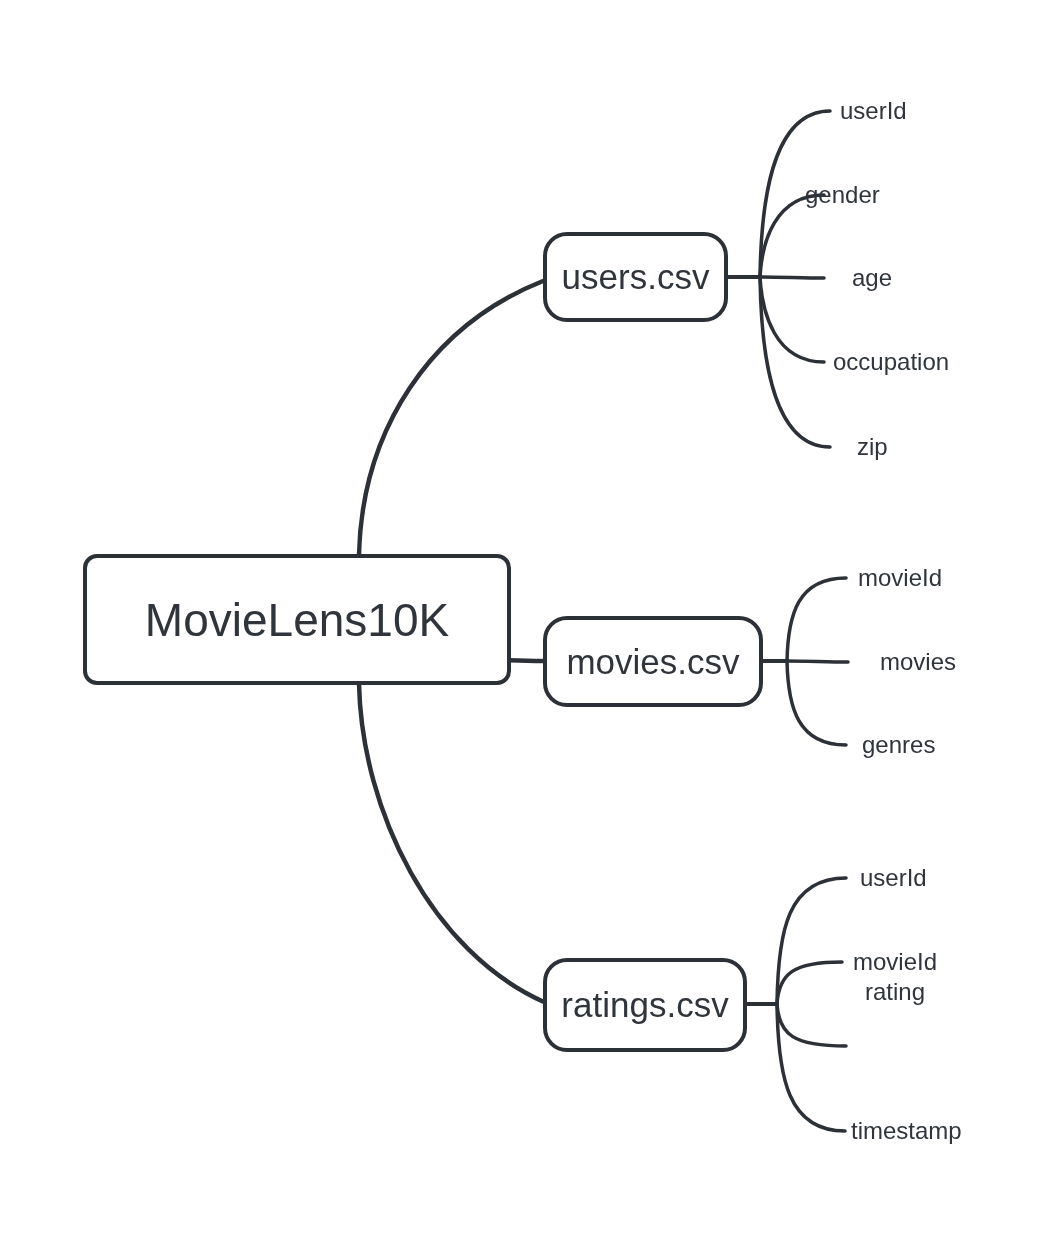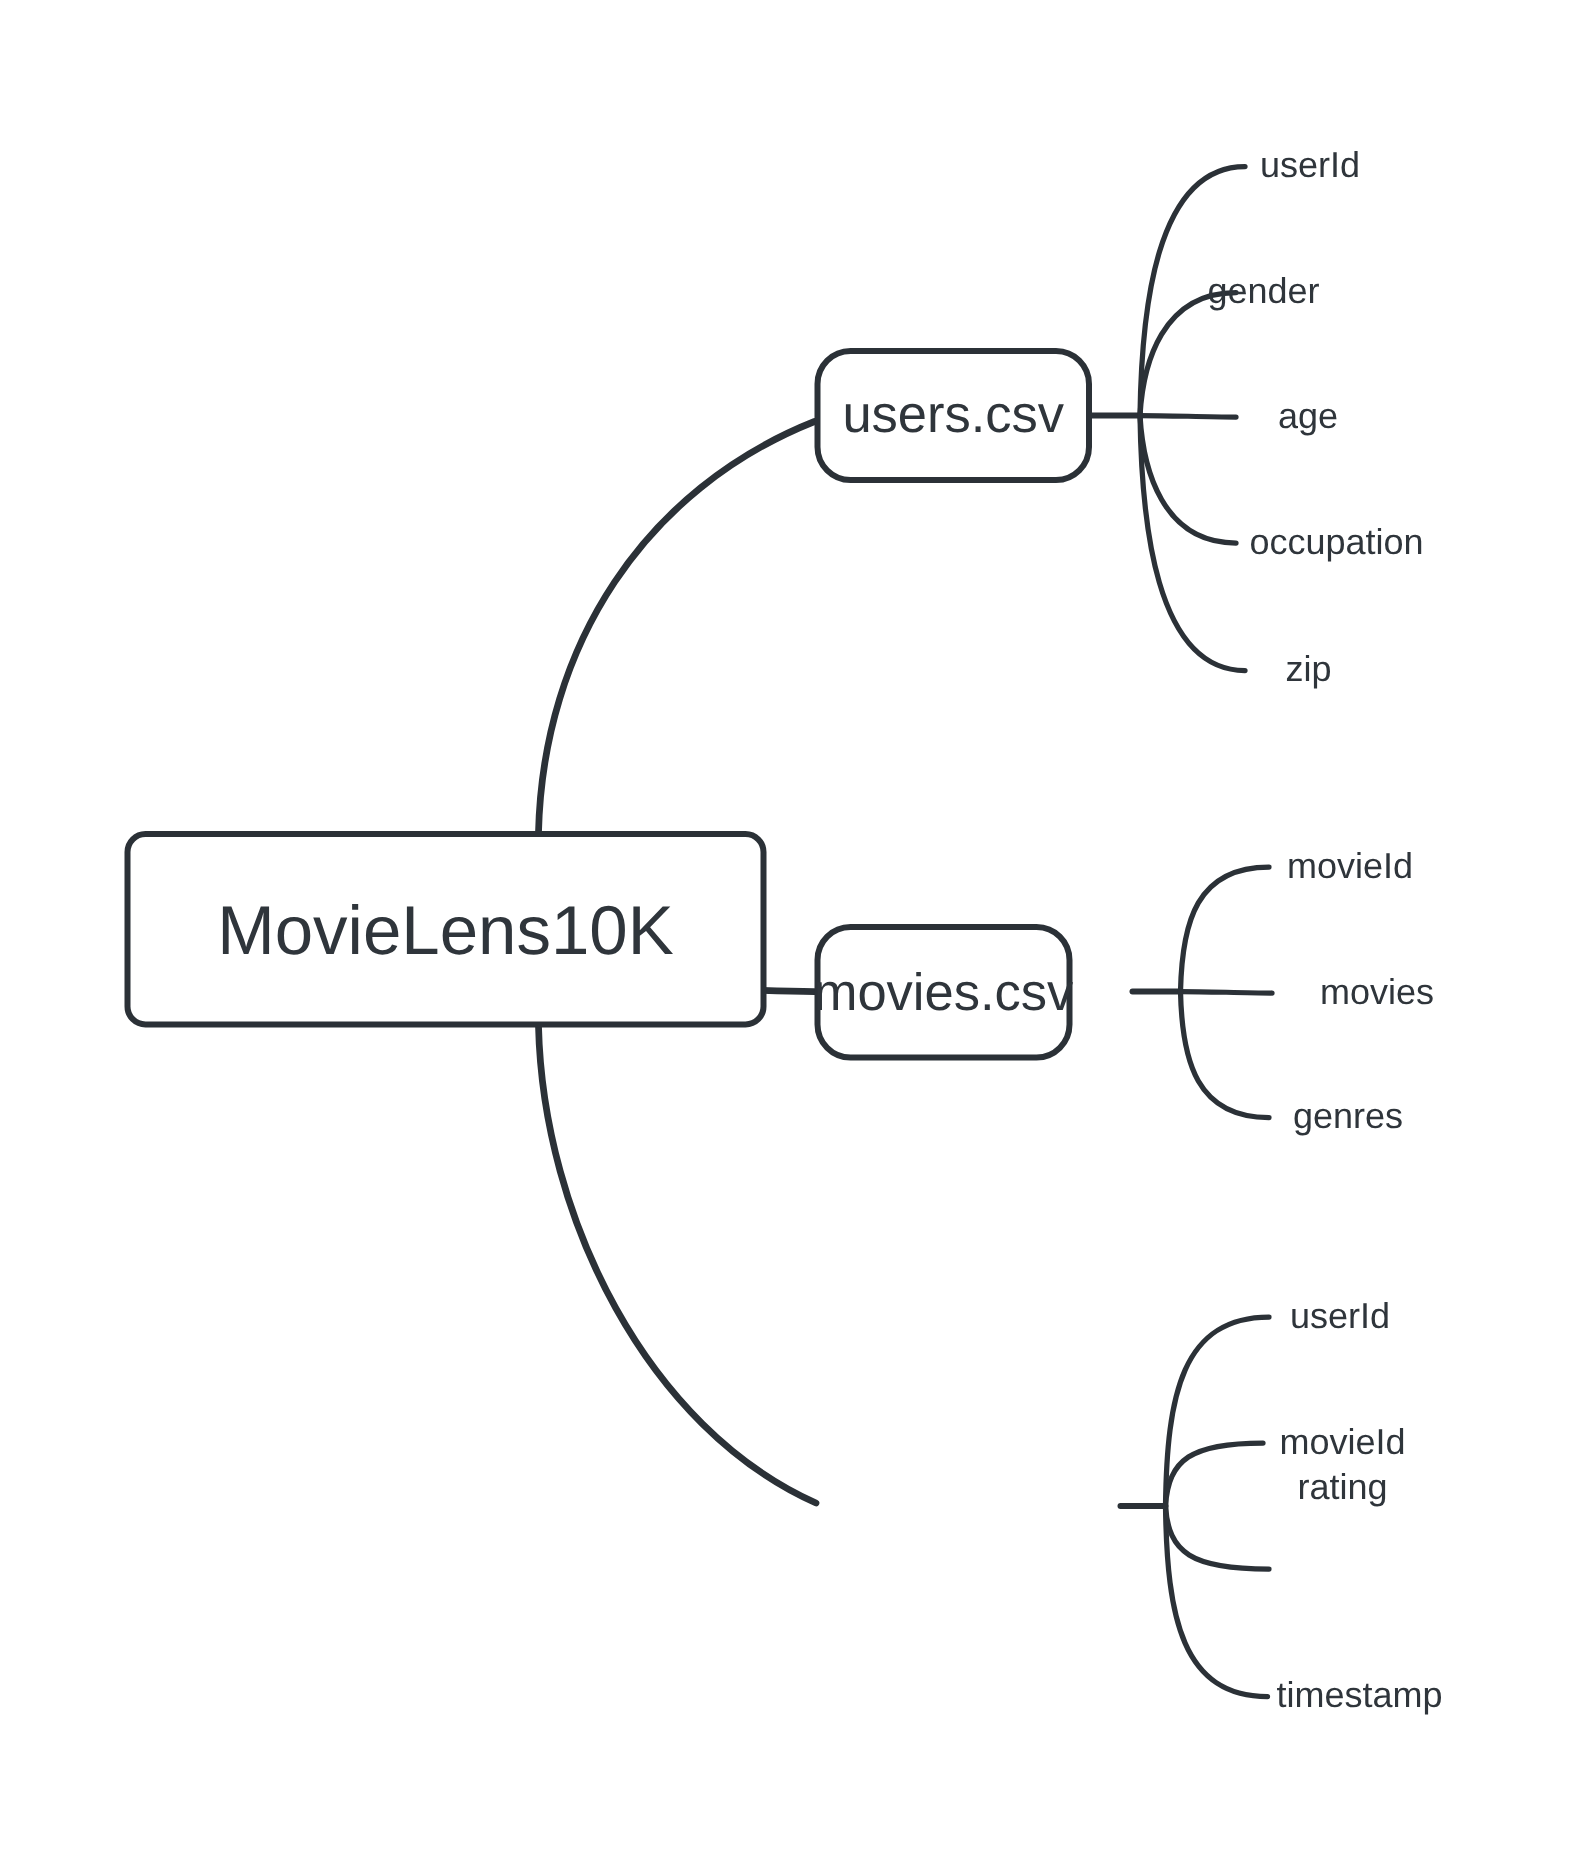--- a/index.html
+++ b/index.html
@@ -28,21 +28,21 @@
     display:flex;align-items:center;justify-content:center;
     color:var(--text);
     white-space:nowrap;
   }
   .node-root{
     left:83px;top:554px;width:428px;height:131px;
     border-radius:14px;font-size:46px;
   }
   .node-branch{border-radius:24px;font-size:35px;}
   .node-users{left:543px;top:232px;width:185px;height:90px;}
-  .node-movies{left:543px;top:616px;width:172px;height:91px;align-items:center;}
+  .node-movies{left:543px;top:616px;width:220px;height:91px;align-items:center;}
   .node-ratings{left:543px;top:958px;width:204px;height:94px;}
   .leaf{
     position:absolute;
     transform:translateY(-50%);
     font-size:24px;
     color:var(--text);
     white-space:nowrap;
   }
 </style>
 </head>
@@ -80,20 +80,23 @@
   </div>
 
   <div class="node node-branch node-users">
     <span>users.csv</span>
   </div>
 
   <div class="node node-branch node-movies">
     <span>movies.csv</span>
   </div>
 
+  <div class="node node-branch node-ratings">
+    <span>ratings.csv</span>
+  </div>
 
   <div class="leaf" style="left:840px;top:111px;">userId</div>
   <div class="leaf" style="left:805px;top:195px;">gender</div>
   <div class="leaf" style="left:852px;top:278px;">age</div>
   <div class="leaf" style="left:833px;top:362px;">occupation</div>
   <div class="leaf" style="left:857px;top:447px;">zip</div>
 
   <div class="leaf" style="left:858px;top:578px;">movieId</div>
   <div class="leaf" style="left:880px;top:662px;">movies</div>
   <div class="leaf" style="left:862px;top:745px;">genres</div>

